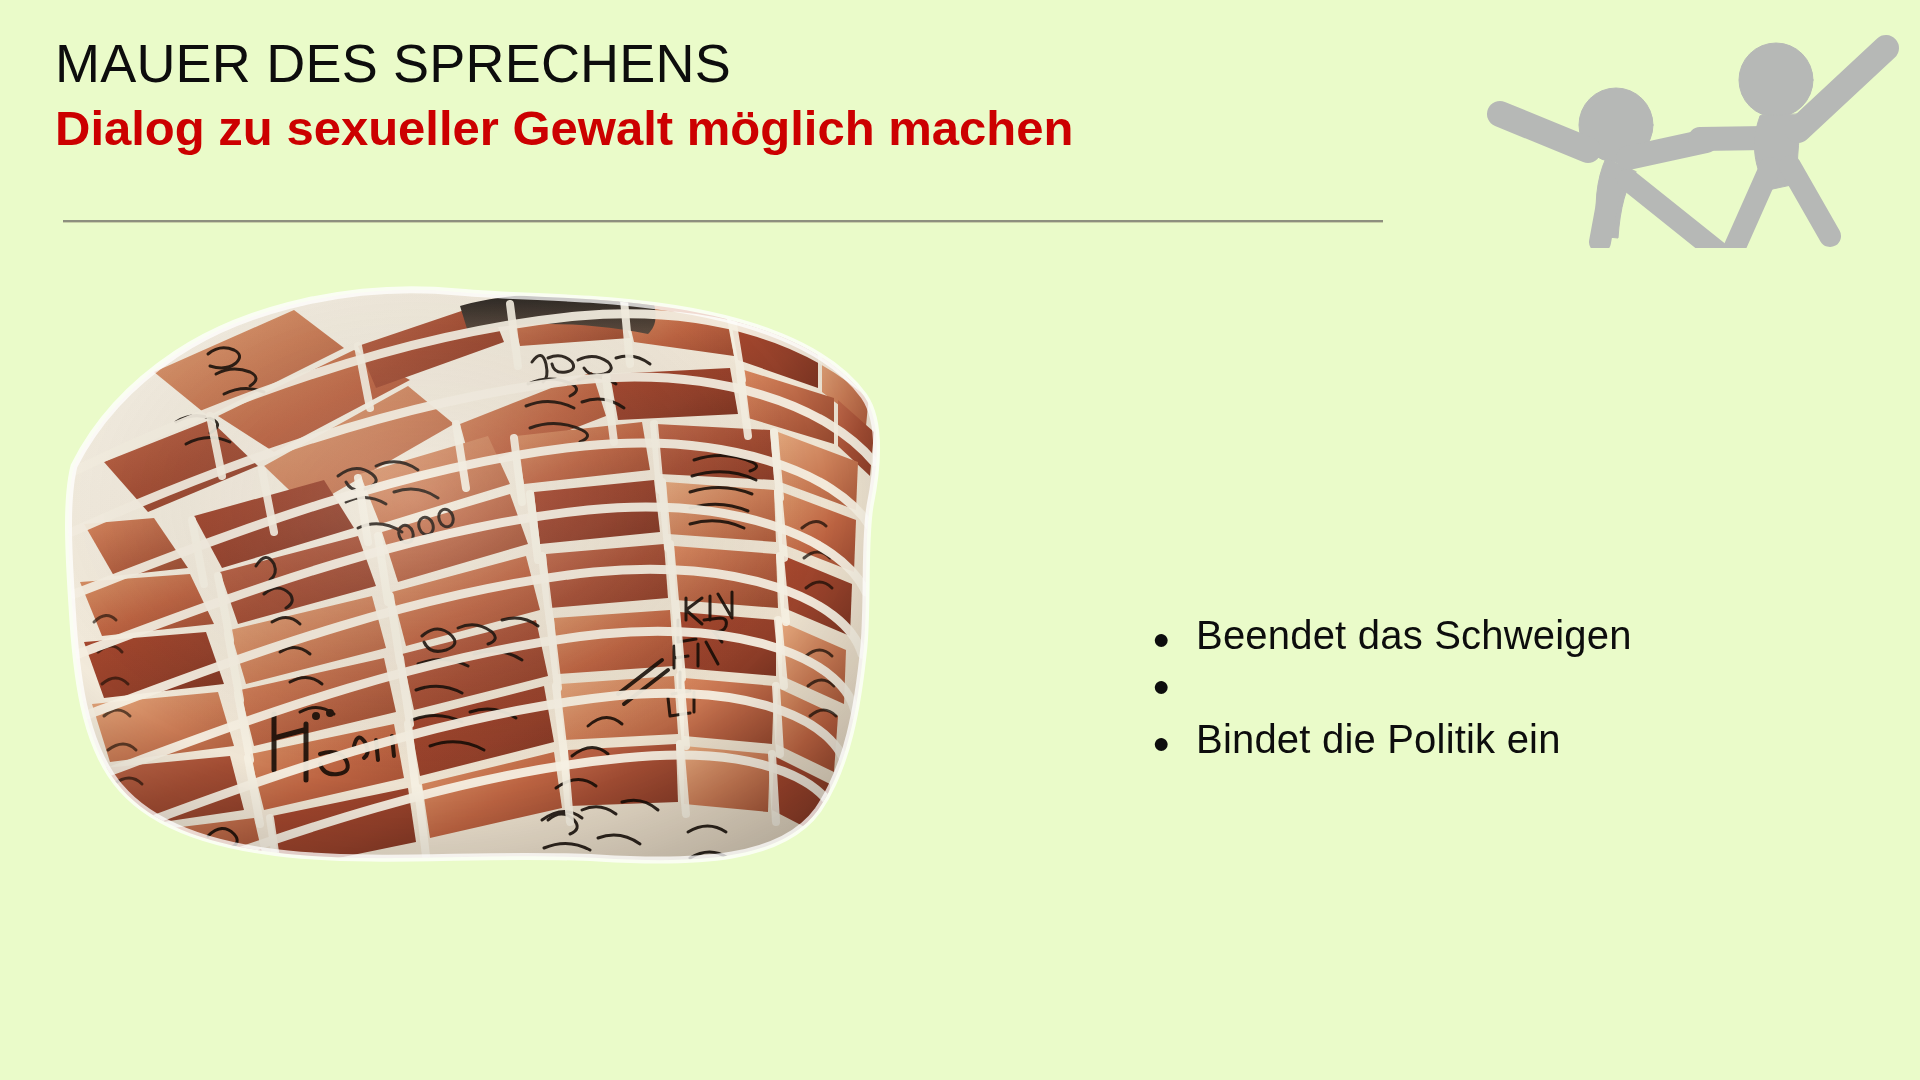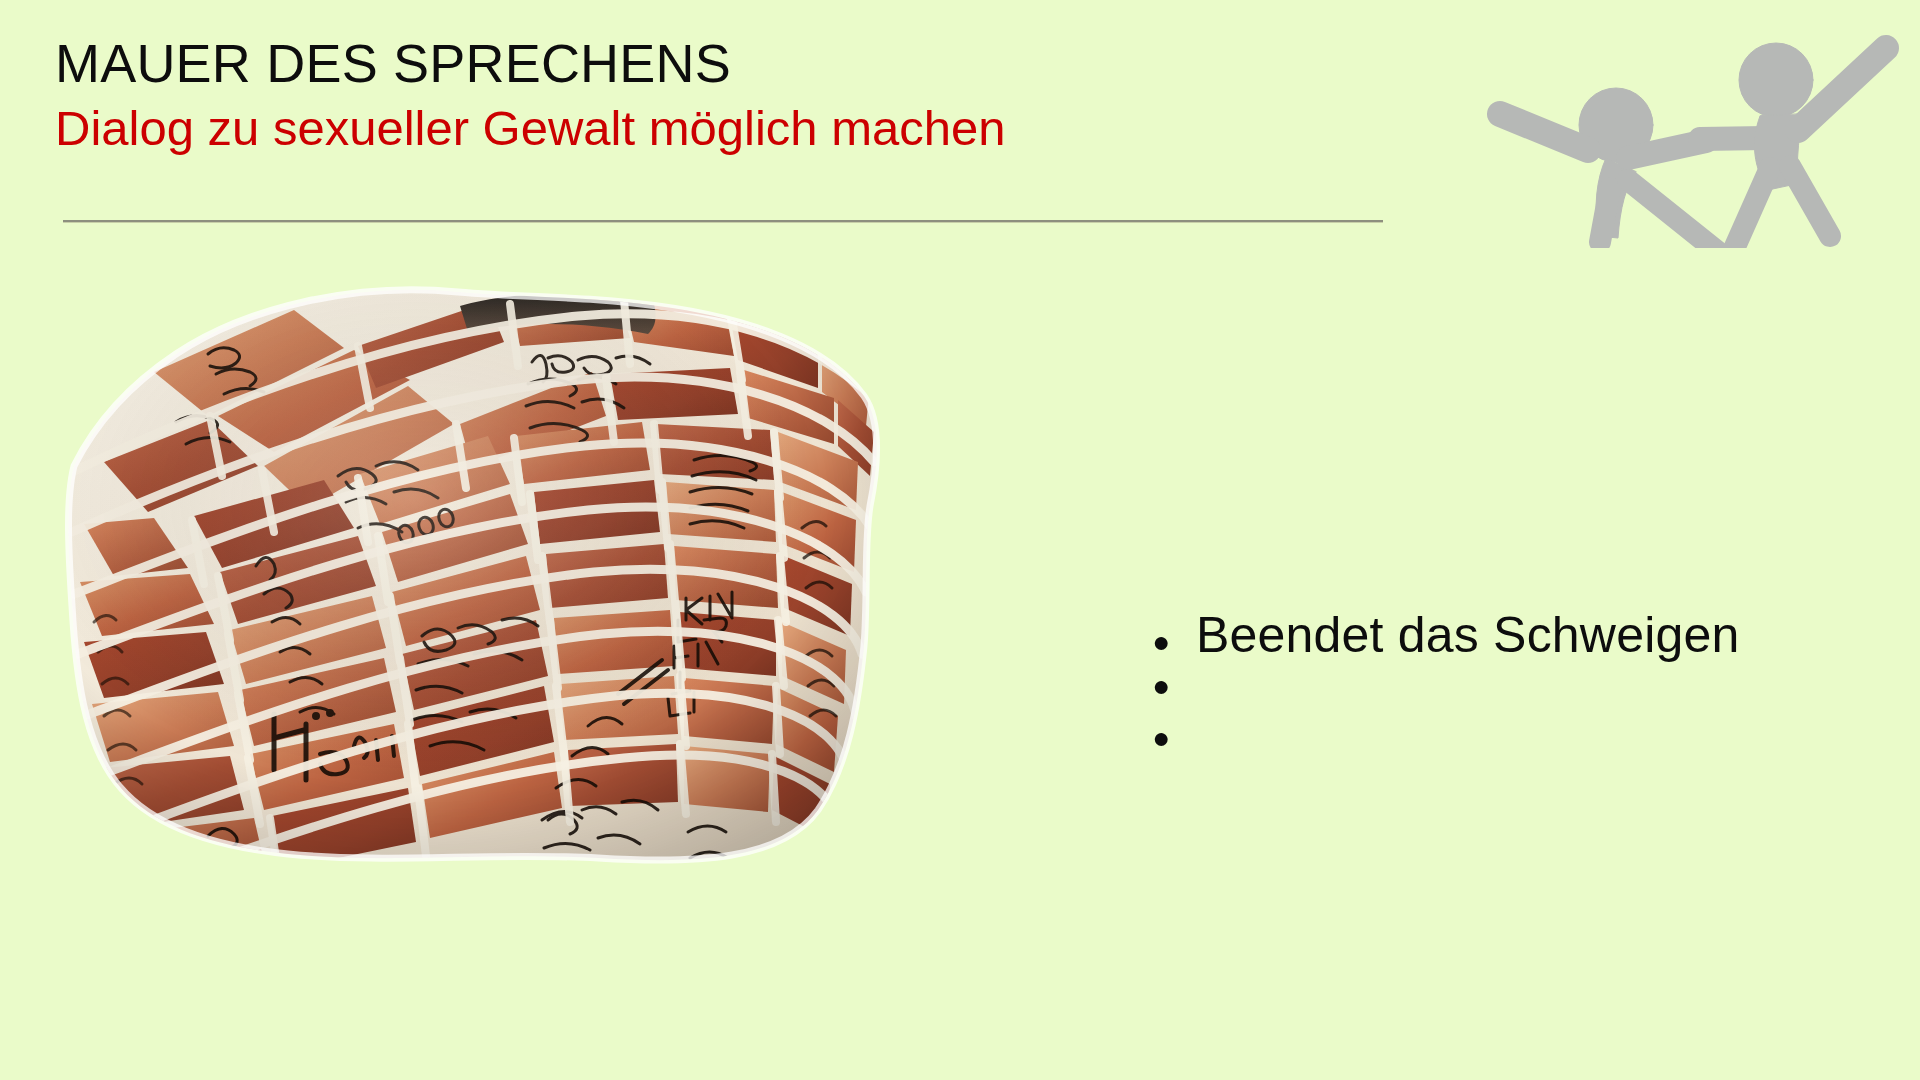--- a/index.html
+++ b/index.html
@@ -14,21 +14,21 @@
   #header { position:absolute; left:0; top:0; width:1580px; height:240px; }
 
   #title-main {
     position:absolute; left:55px; top:36px;
     font-size:54px; font-weight:400; letter-spacing:0.2px;
     color:#0d0d0d; white-space:nowrap;
     line-height:1.0;
   }
   #title-sub {
     position:absolute; left:55px; top:104px;
-    font-size:49px; font-weight:400; letter-spacing:0px;
+    font-size:49px; font-weight:700; letter-spacing:0px;
     color:#cc0000; white-space:nowrap;
     line-height:1.0;
   }
   #title-rule {
     position:absolute; left:63px; top:220px;
     width:1320px; height:3px;
     background:linear-gradient(to bottom,#8d8f7e 0 2px,#c8cfa8 2px 3px);
   }
 
   
@@ -51,21 +51,21 @@
     display:flex; align-items:baseline;
     margin-bottom:4px;
     height:48px;
   }
   .bullet-dot {
     width:44px; flex:0 0 44px;
     font-size:30px; line-height:44px; color:#0d0d0d;
     text-align:left;
   }
   .bullet-text {
-    font-size:50px; color:#0d0d0d; white-space:nowrap;
+    font-size:40px; color:#0d0d0d; white-space:nowrap;
     line-height:46px; letter-spacing:0.2px;
   }
 </style>
 </head>
 <body>
 
 <div id="header">
 
   <div id="title-main">MAUER DES SPRECHENS</div>
 
@@ -447,14 +447,15 @@
 <ul id="bullets" style="list-style:none;">
   <li class="bullet-row">
     <span class="bullet-dot">●</span>
     <span class="bullet-text">Beendet das Schweigen</span>
   </li>
   <li class="bullet-row">
     <span class="bullet-dot">●</span>
   </li>
   <li class="bullet-row">
     <span class="bullet-dot">●</span>
+    <span class="bullet-text">Bindet die Politik ein</span>
   </li>
 </ul>
 
 </body></html>

